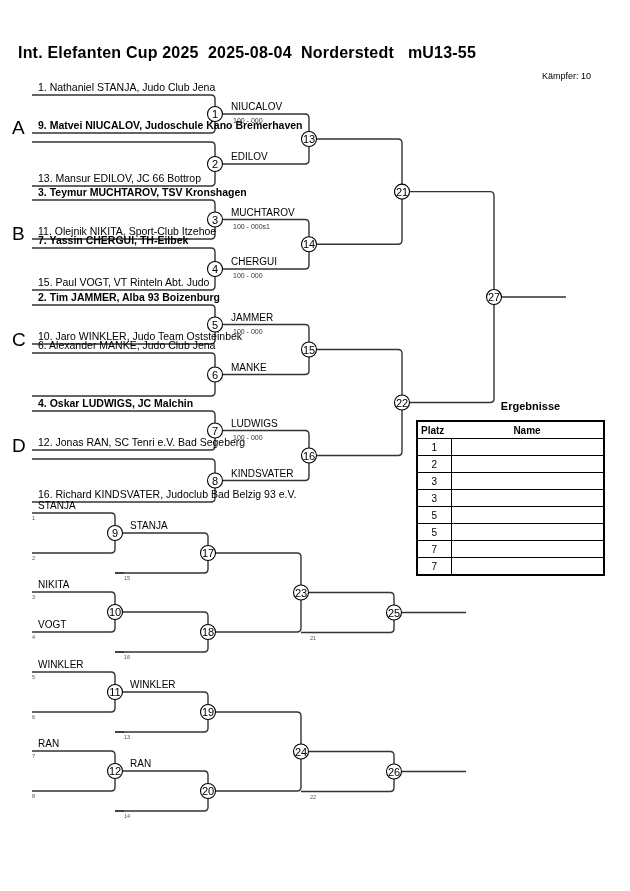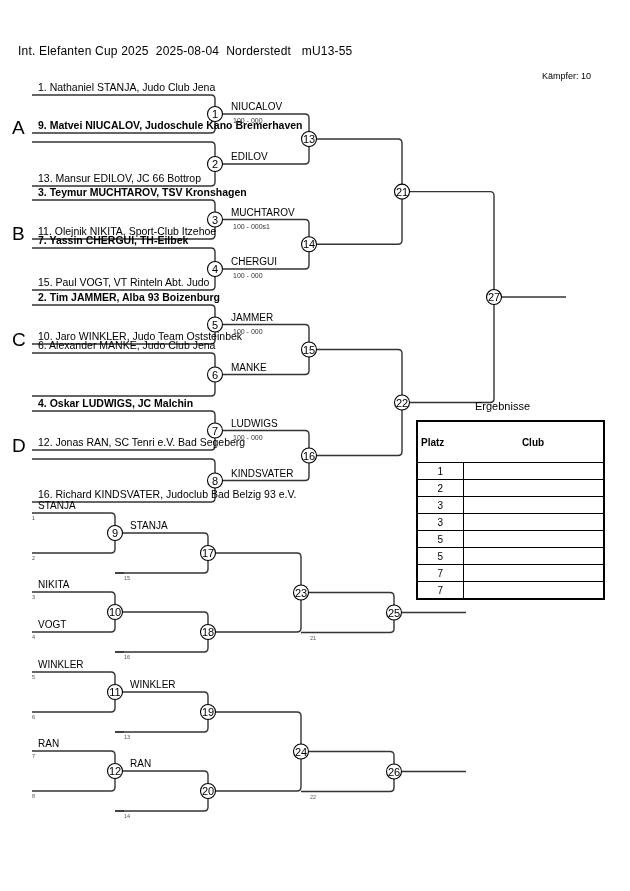--- a/index.html
+++ b/index.html
@@ -1,23 +1,23 @@
 <!DOCTYPE html>
 <html><head>
 <meta charset="utf-8">
 <style>
   html, body { margin: 0; padding: 0; background: #ffffff; }
   body { width: 630px; height: 891px; position: relative; overflow: hidden; font-family: "Liberation Sans", sans-serif; color: #000; }
-  .title { position: absolute; left: 18px; top: 44px; font-size: 12px; font-weight: normal; white-space: pre; letter-spacing: 0.2px; }
+  .title { position: absolute; left: 18px; top: 44px; font-size: 16px; font-weight: bold; white-space: pre; letter-spacing: 0.2px; }
   .kaempfer { position: absolute; left: 542px; top: 71px; font-size: 9px; }
   svg#bracket { position: absolute; left: 0; top: 0; }
   svg text { font-family: "Liberation Sans", sans-serif; }
   .results { position: absolute; left: 416px; top: 420px; width: 189px; border: 2px solid #000; border-collapse: collapse; font-size: 10px; }
-  .results-title { position: absolute; left: 408px; top: 400px; width: 189px; text-align: center; font-weight: normal; font-size: 11px; }
-  .results th { font-weight: bold; border-bottom: 1px solid #000; height: 16px; padding: 12px; }
+  .results-title { position: absolute; left: 436px; top: 400px; width: 189px; text-align: center; font-weight: bold; font-size: 11px; }
+  .results th { font-weight: bold; border-bottom: 1px solid #000; height: 16px; padding: 0; }
   .results td { border-top: 1px solid #000; height: 16px; padding: 0; text-align: center; }
   .results td.place { width: 30px; border-right: 1px solid #000; }
   .results th.place { width: 30px; text-align: left; padding-left: 3px; }
 </style>
 </head>
 <body>
 
 <div class="title">Int. Elefanten Cup 2025  2025-08-04  Norderstedt   mU13-55</div>
 <div class="kaempfer">Kämpfer: 10</div>
 
@@ -162,21 +162,21 @@
     <line x1="394" y1="771.5" x2="466" y2="771.5" stroke="#333" stroke-width="1.4"></line>
     <circle cx="394" cy="771.5" r="7.5" fill="#fff" stroke="#000" stroke-width="1.1"></circle>
     <text x="394" y="775.5" font-size="11" fill="#000" text-anchor="middle">26</text>
   </svg>
 
 <div class="results-title">Ergebnisse</div>
 <table class="results">
   <thead>
     <tr>
       <th class="place">Platz</th>
-      <th>Club</th>
+      <th>Name</th>
     </tr>
   </thead>
   <tbody id="results-body">
       <tr>
         <td class="place">1</td>
         <td></td>
       </tr>
       <tr>
         <td class="place">2</td>
         <td></td>

